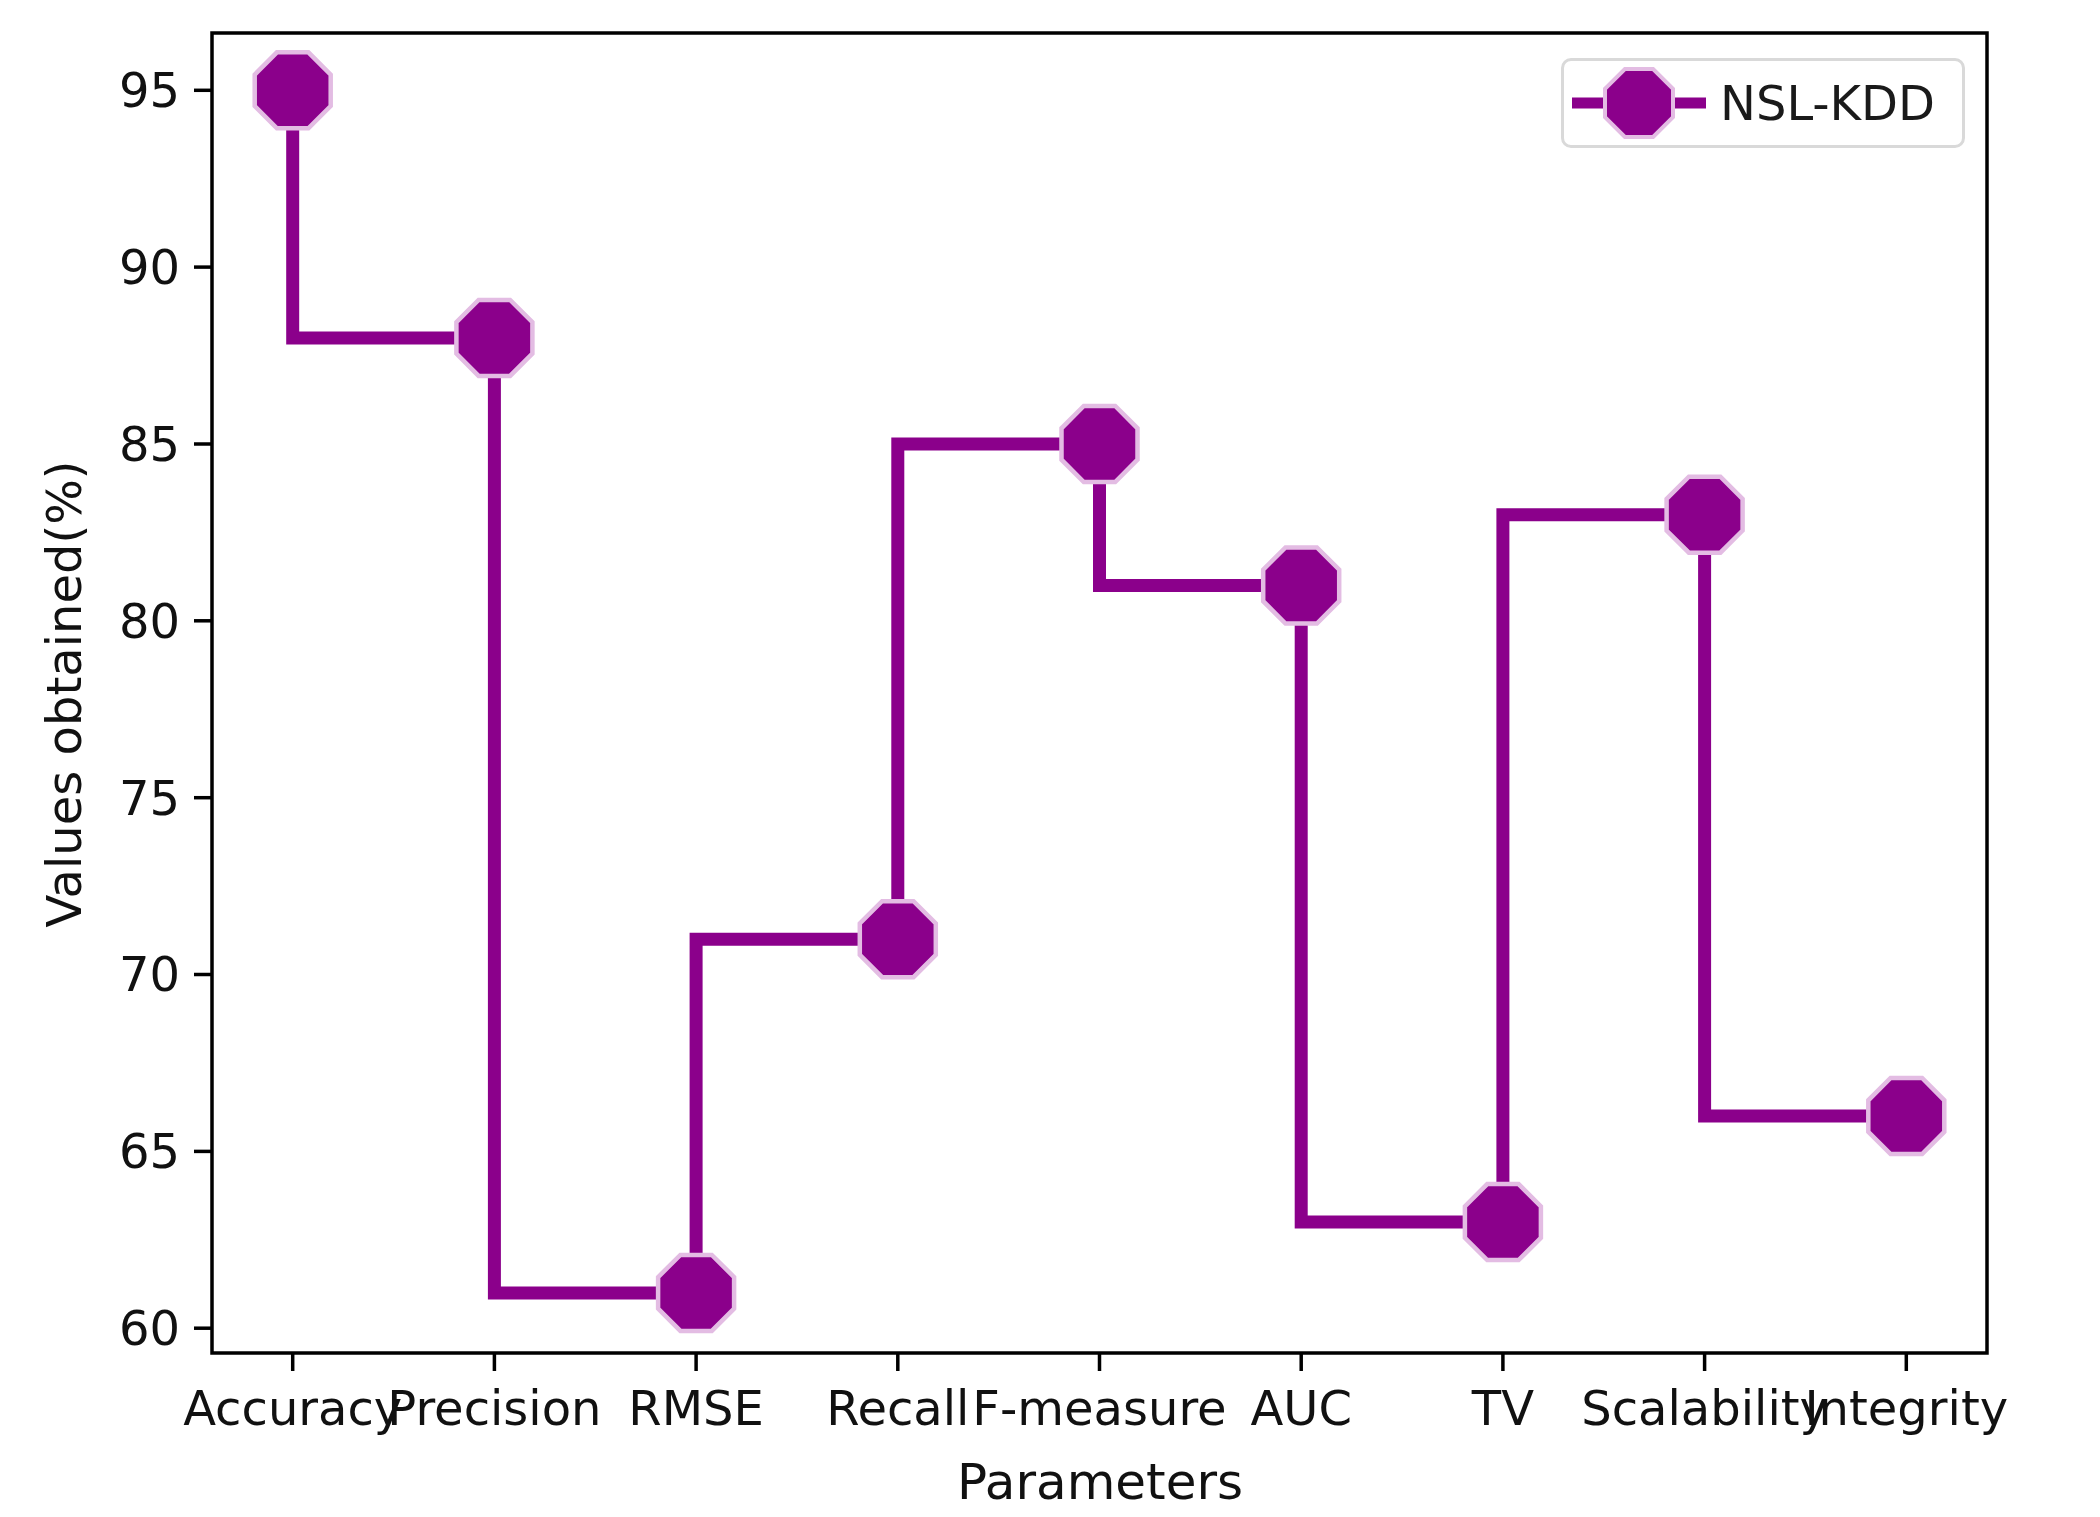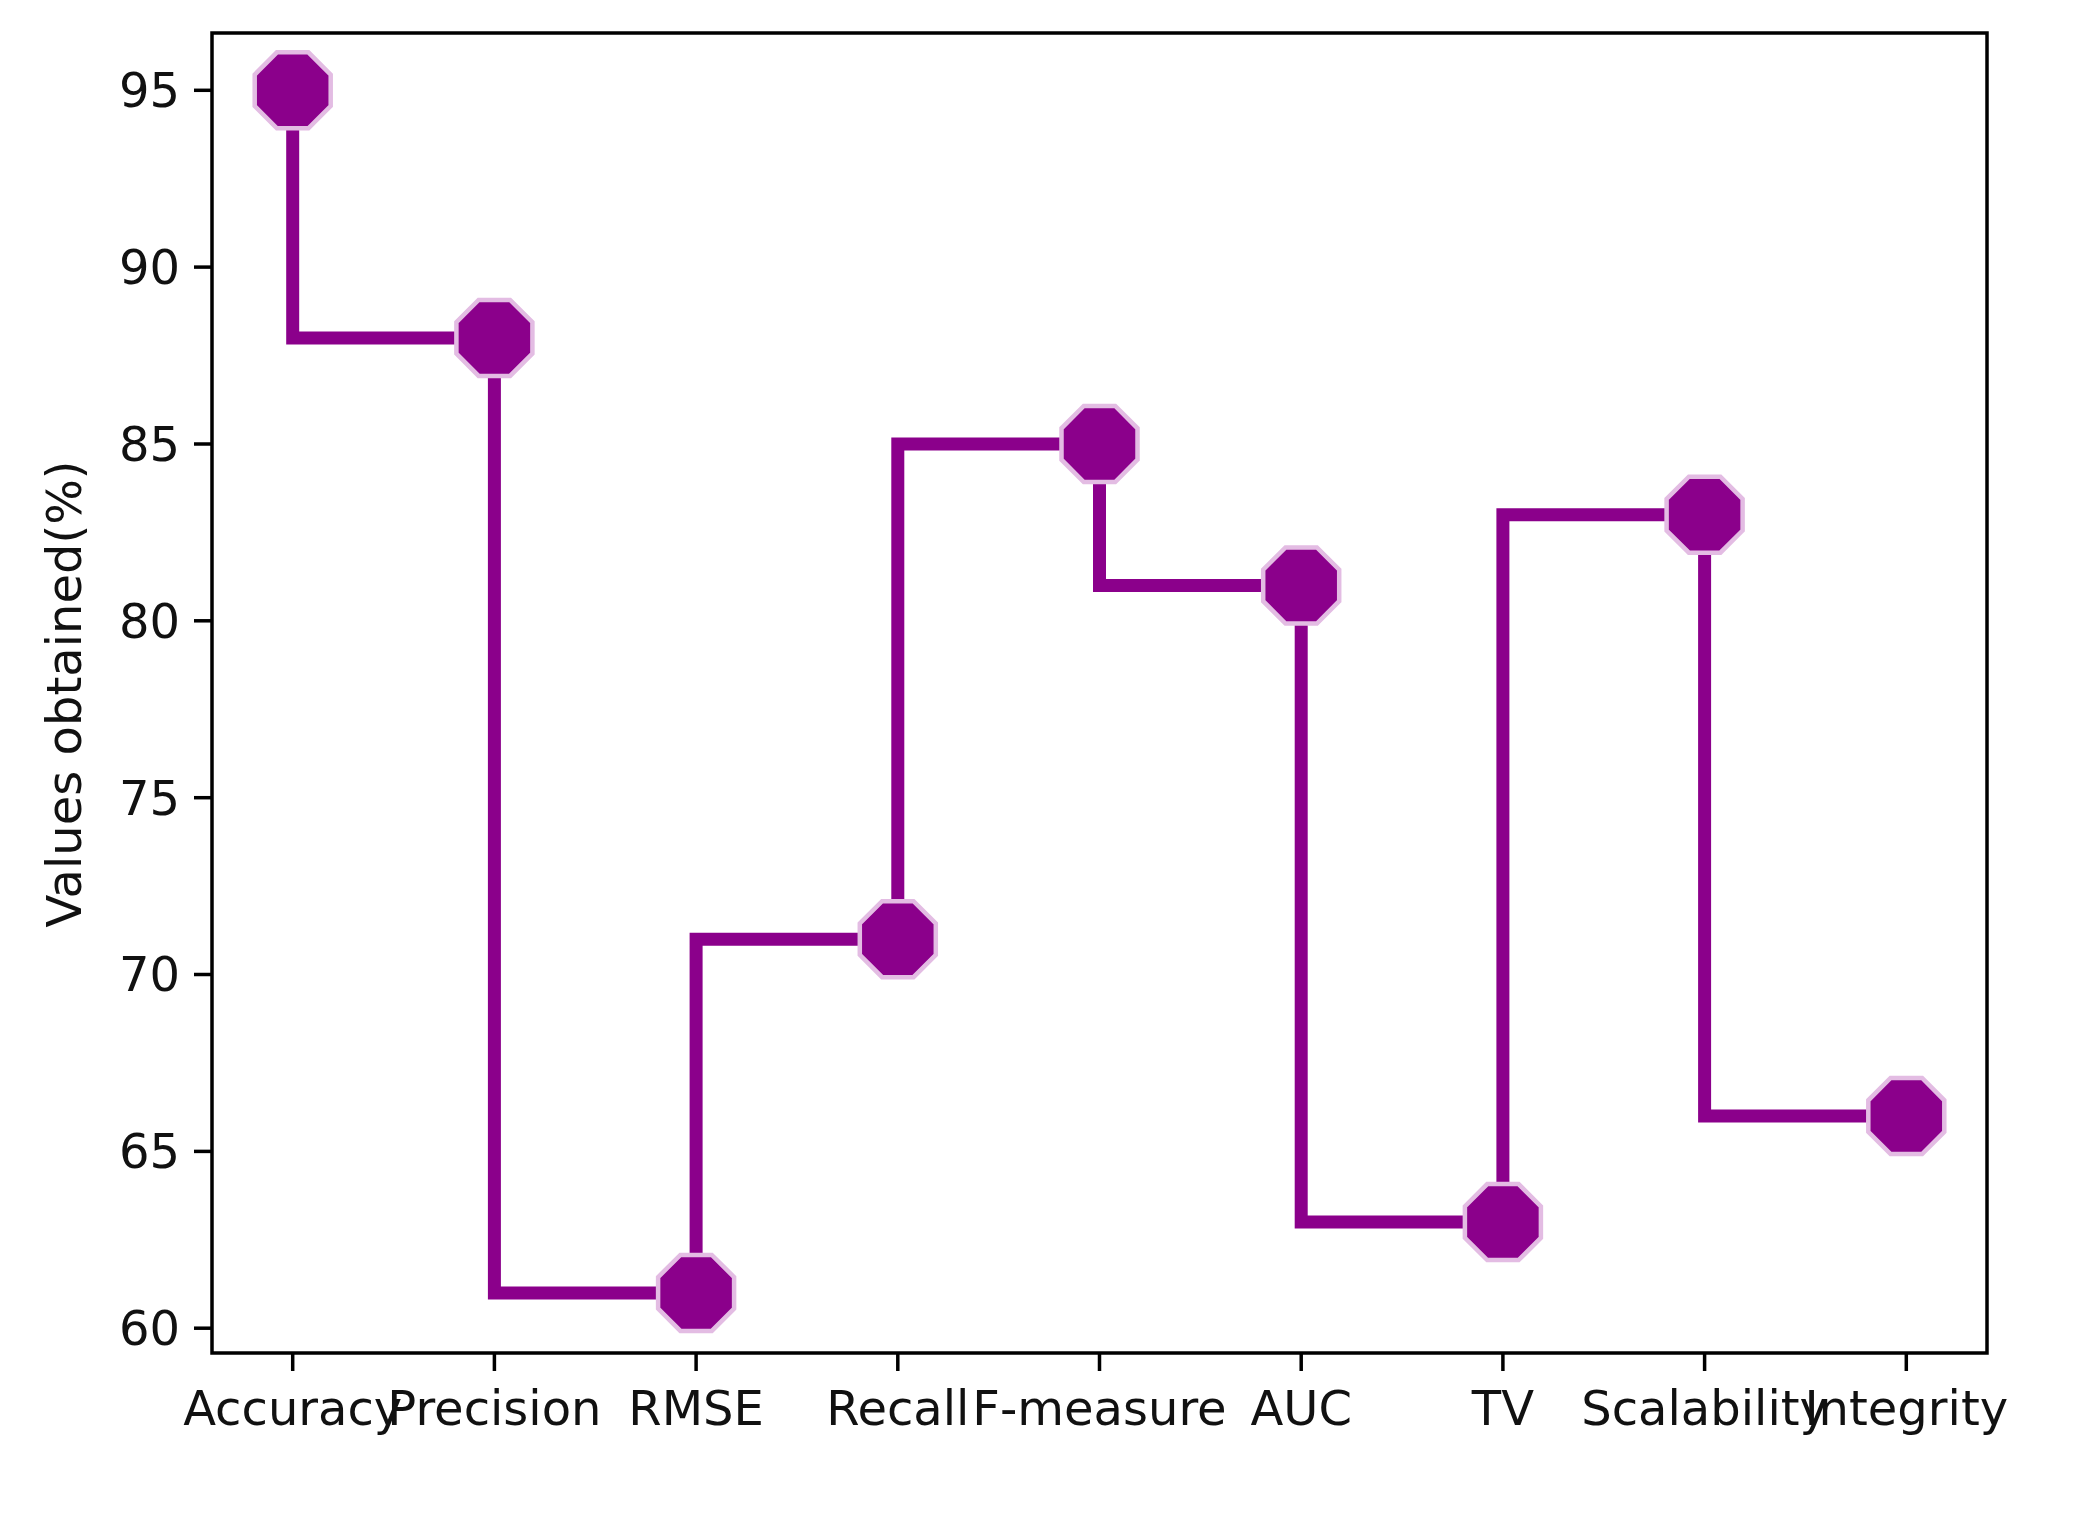--- a/index.html
+++ b/index.html
@@ -72,14 +72,22 @@
       <polygon points="935.8,954.9 913.5,977.2 882.1,977.2 859.8,954.9 859.8,923.4 882.1,901.2 913.5,901.2 935.8,923.4" fill="#8B008B" stroke="#E3BCE3" stroke-width="4.5"></polygon>
       <polygon points="1137.5,459.7 1115.2,482.0 1083.8,482.0 1061.5,459.7 1061.5,428.3 1083.8,406.0 1115.2,406.0 1137.5,428.3" fill="#8B008B" stroke="#E3BCE3" stroke-width="4.5"></polygon>
       <polygon points="1339.2,601.2 1316.9,623.5 1285.5,623.5 1263.2,601.2 1263.2,569.7 1285.5,547.5 1316.9,547.5 1339.2,569.7" fill="#8B008B" stroke="#E3BCE3" stroke-width="4.5"></polygon>
       <polygon points="1540.9,1237.9 1518.6,1260.1 1487.2,1260.1 1464.9,1237.9 1464.9,1206.4 1487.2,1184.1 1518.6,1184.1 1540.9,1206.4" fill="#8B008B" stroke="#E3BCE3" stroke-width="4.5"></polygon>
       <polygon points="1742.6,530.5 1720.4,552.7 1688.9,552.7 1666.6,530.5 1666.6,499.0 1688.9,476.7 1720.4,476.7 1742.6,499.0" fill="#8B008B" stroke="#E3BCE3" stroke-width="4.5"></polygon>
       <polygon points="1944.3,1131.8 1922.1,1154.0 1890.6,1154.0 1868.3,1131.8 1868.3,1100.3 1890.6,1078.0 1922.1,1078.0 1944.3,1100.3" fill="#8B008B" stroke="#E3BCE3" stroke-width="4.5"></polygon>
     </svg>
 
   <div class="axis-title ylabel">Values obtained(%)</div>
 
+  <div class="axis-title xlabel">Parameters</div>
 
+  <div class="legend">
+    <svg id="legend-key" width="150" height="84">
+        <line x1="8" y1="42" x2="142" y2="42" stroke="#8B008B" stroke-width="11"></line>
+        <polygon points="109.0,56.1 89.1,76.0 60.9,76.0 41.0,56.1 41.0,27.9 60.9,8.0 89.1,8.0 109.0,27.9" fill="#8B008B" stroke="#E3BCE3" stroke-width="4"></polygon>
+      </svg>
+    <span class="legend-label">NSL-KDD</span>
+  </div>
 </div>
 
 </body></html>

